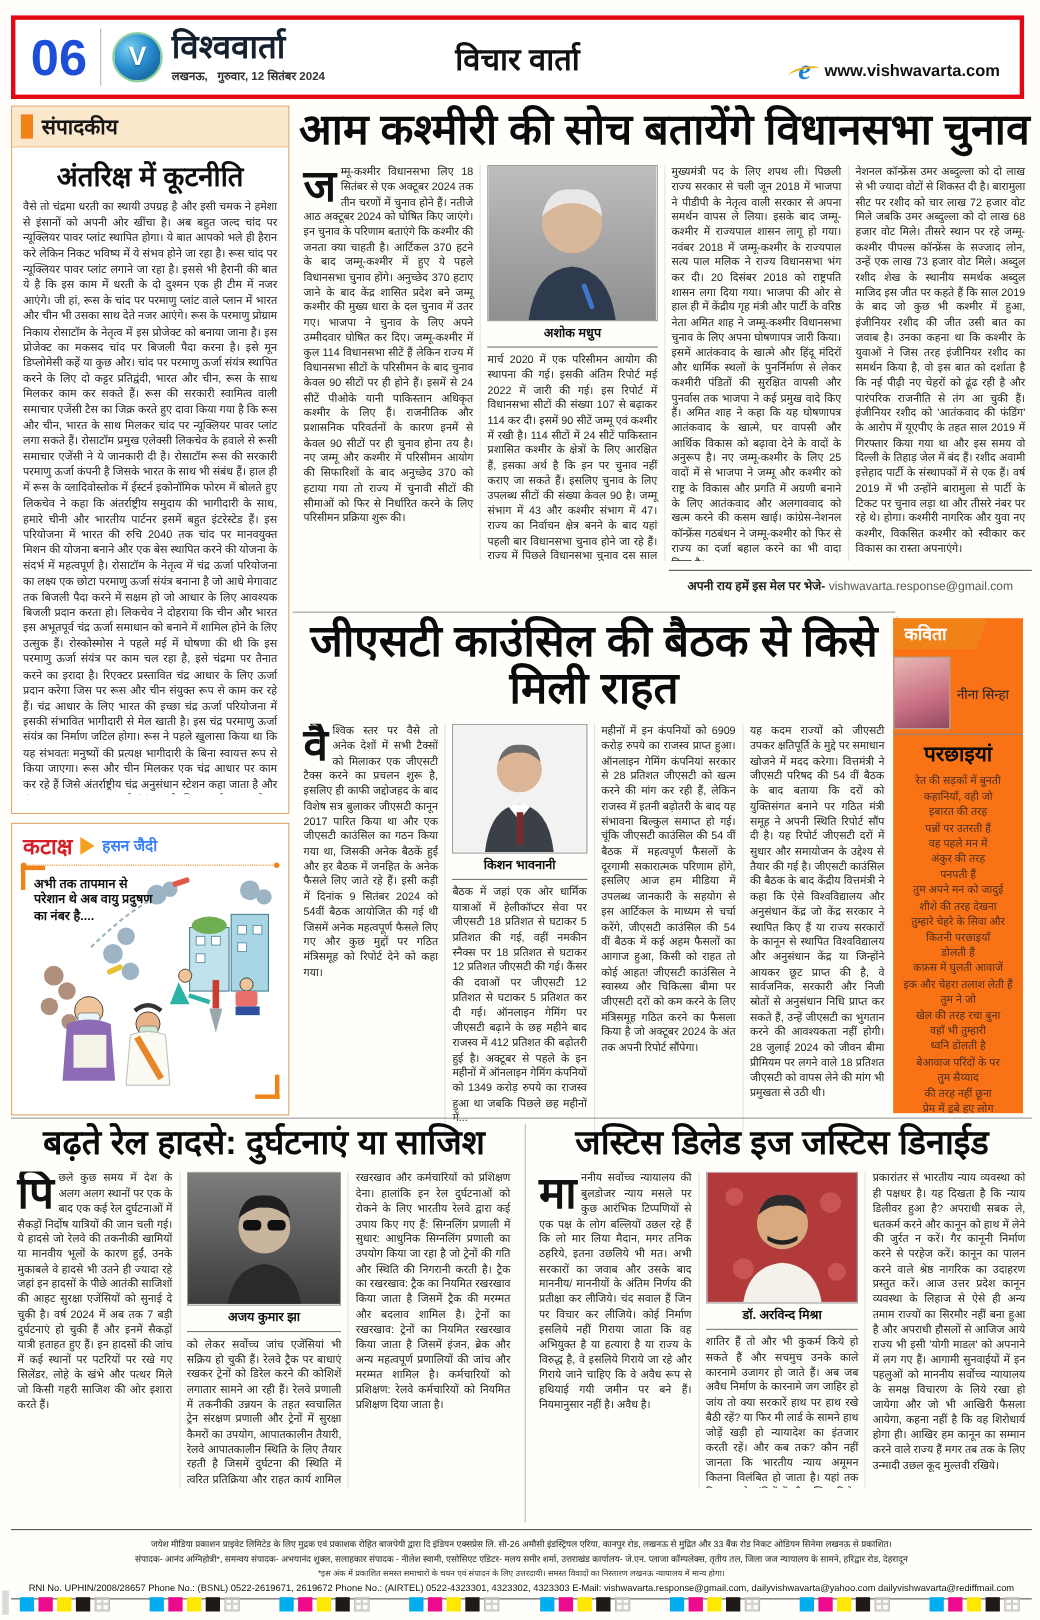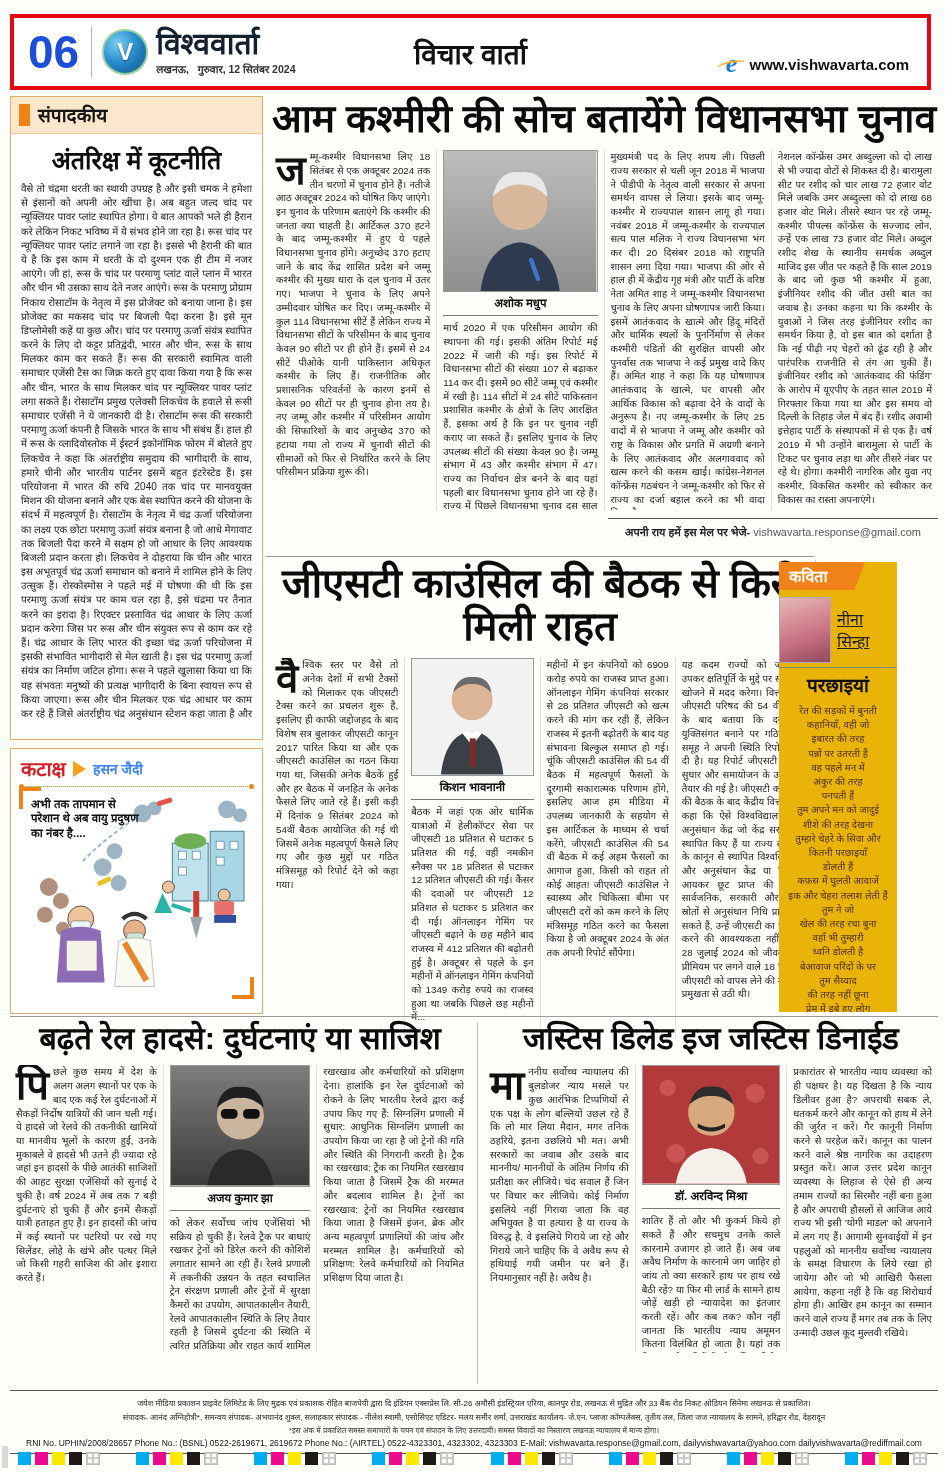--- a/index.html
+++ b/index.html
@@ -72,26 +72,26 @@
   .kashmir { left:270px; top:98px; width:668px; }
   .kashmir .headline { font-size:39px; }
   .kashmir .cols { height:360px; }
 
   .hdiv-gst { position:absolute; left:266px; top:556px; width:548px; border-top:1px solid #9a9a9a; }
   .vdiv-poem { position:absolute; left:815px; top:560px; height:452px; border-left:1px solid #c9c9c9; }
   .gst { left:270px; top:562px; width:540px; }
   .gst .headline { font-size:40px; }
   .gst .cols { height:382px; }
 
-  .poem-box { position:absolute; left:779px; top:562px; width:118px; height:450px; background:#eab308; overflow:hidden; }
+  .poem-box { position:absolute; left:812px; top:562px; width:118px; height:450px; background:#f97316; overflow:hidden; }
   .poem-head { width:86px; background:#f08218; color:#fff; font-size:16px; font-weight:bold;
     padding:3px 10px; clip-path:polygon(0 0,100% 0,88% 100%,0 100%); }
   .poem-authorrow { display:flex; align-items:center; gap:6px; margin:7px 0 4px; }
   .poem-photo { width:52px; height:66px; border:1px solid #aaa; background:linear-gradient(160deg,#e8b9b4,#c96f83 60%,#8f4a5e); position:relative; flex:0 0 auto;}
-  .poem-authorname { font-size:16px; color:#222;text-decoration:underline; }
+  .poem-authorname { font-size:12px; color:#222; }
   .poem-rule { border-top:1px solid #888; margin:4px 0; }
   .poem-title { text-align:center; font-size:19px; font-weight:bold; margin:4px 0 6px; color:#0d0d0d; }
   .poem-lines { text-align:center; font-size:9.8px; line-height:1.45; color:#4a2e20; }
 
   .hdiv-bottom { position:absolute; left:10px; top:1016px; width:928px; border-top:1px solid #9a9a9a; }
   .vdiv-bottom { position:absolute; left:477px; top:1022px; height:362px; border-left:1px solid #bbb; }
 
   .rail { left:10px; top:1022px; width:460px; }
   .rail .headline { font-size:31px; }
   .rail .cols { height:288px; }

